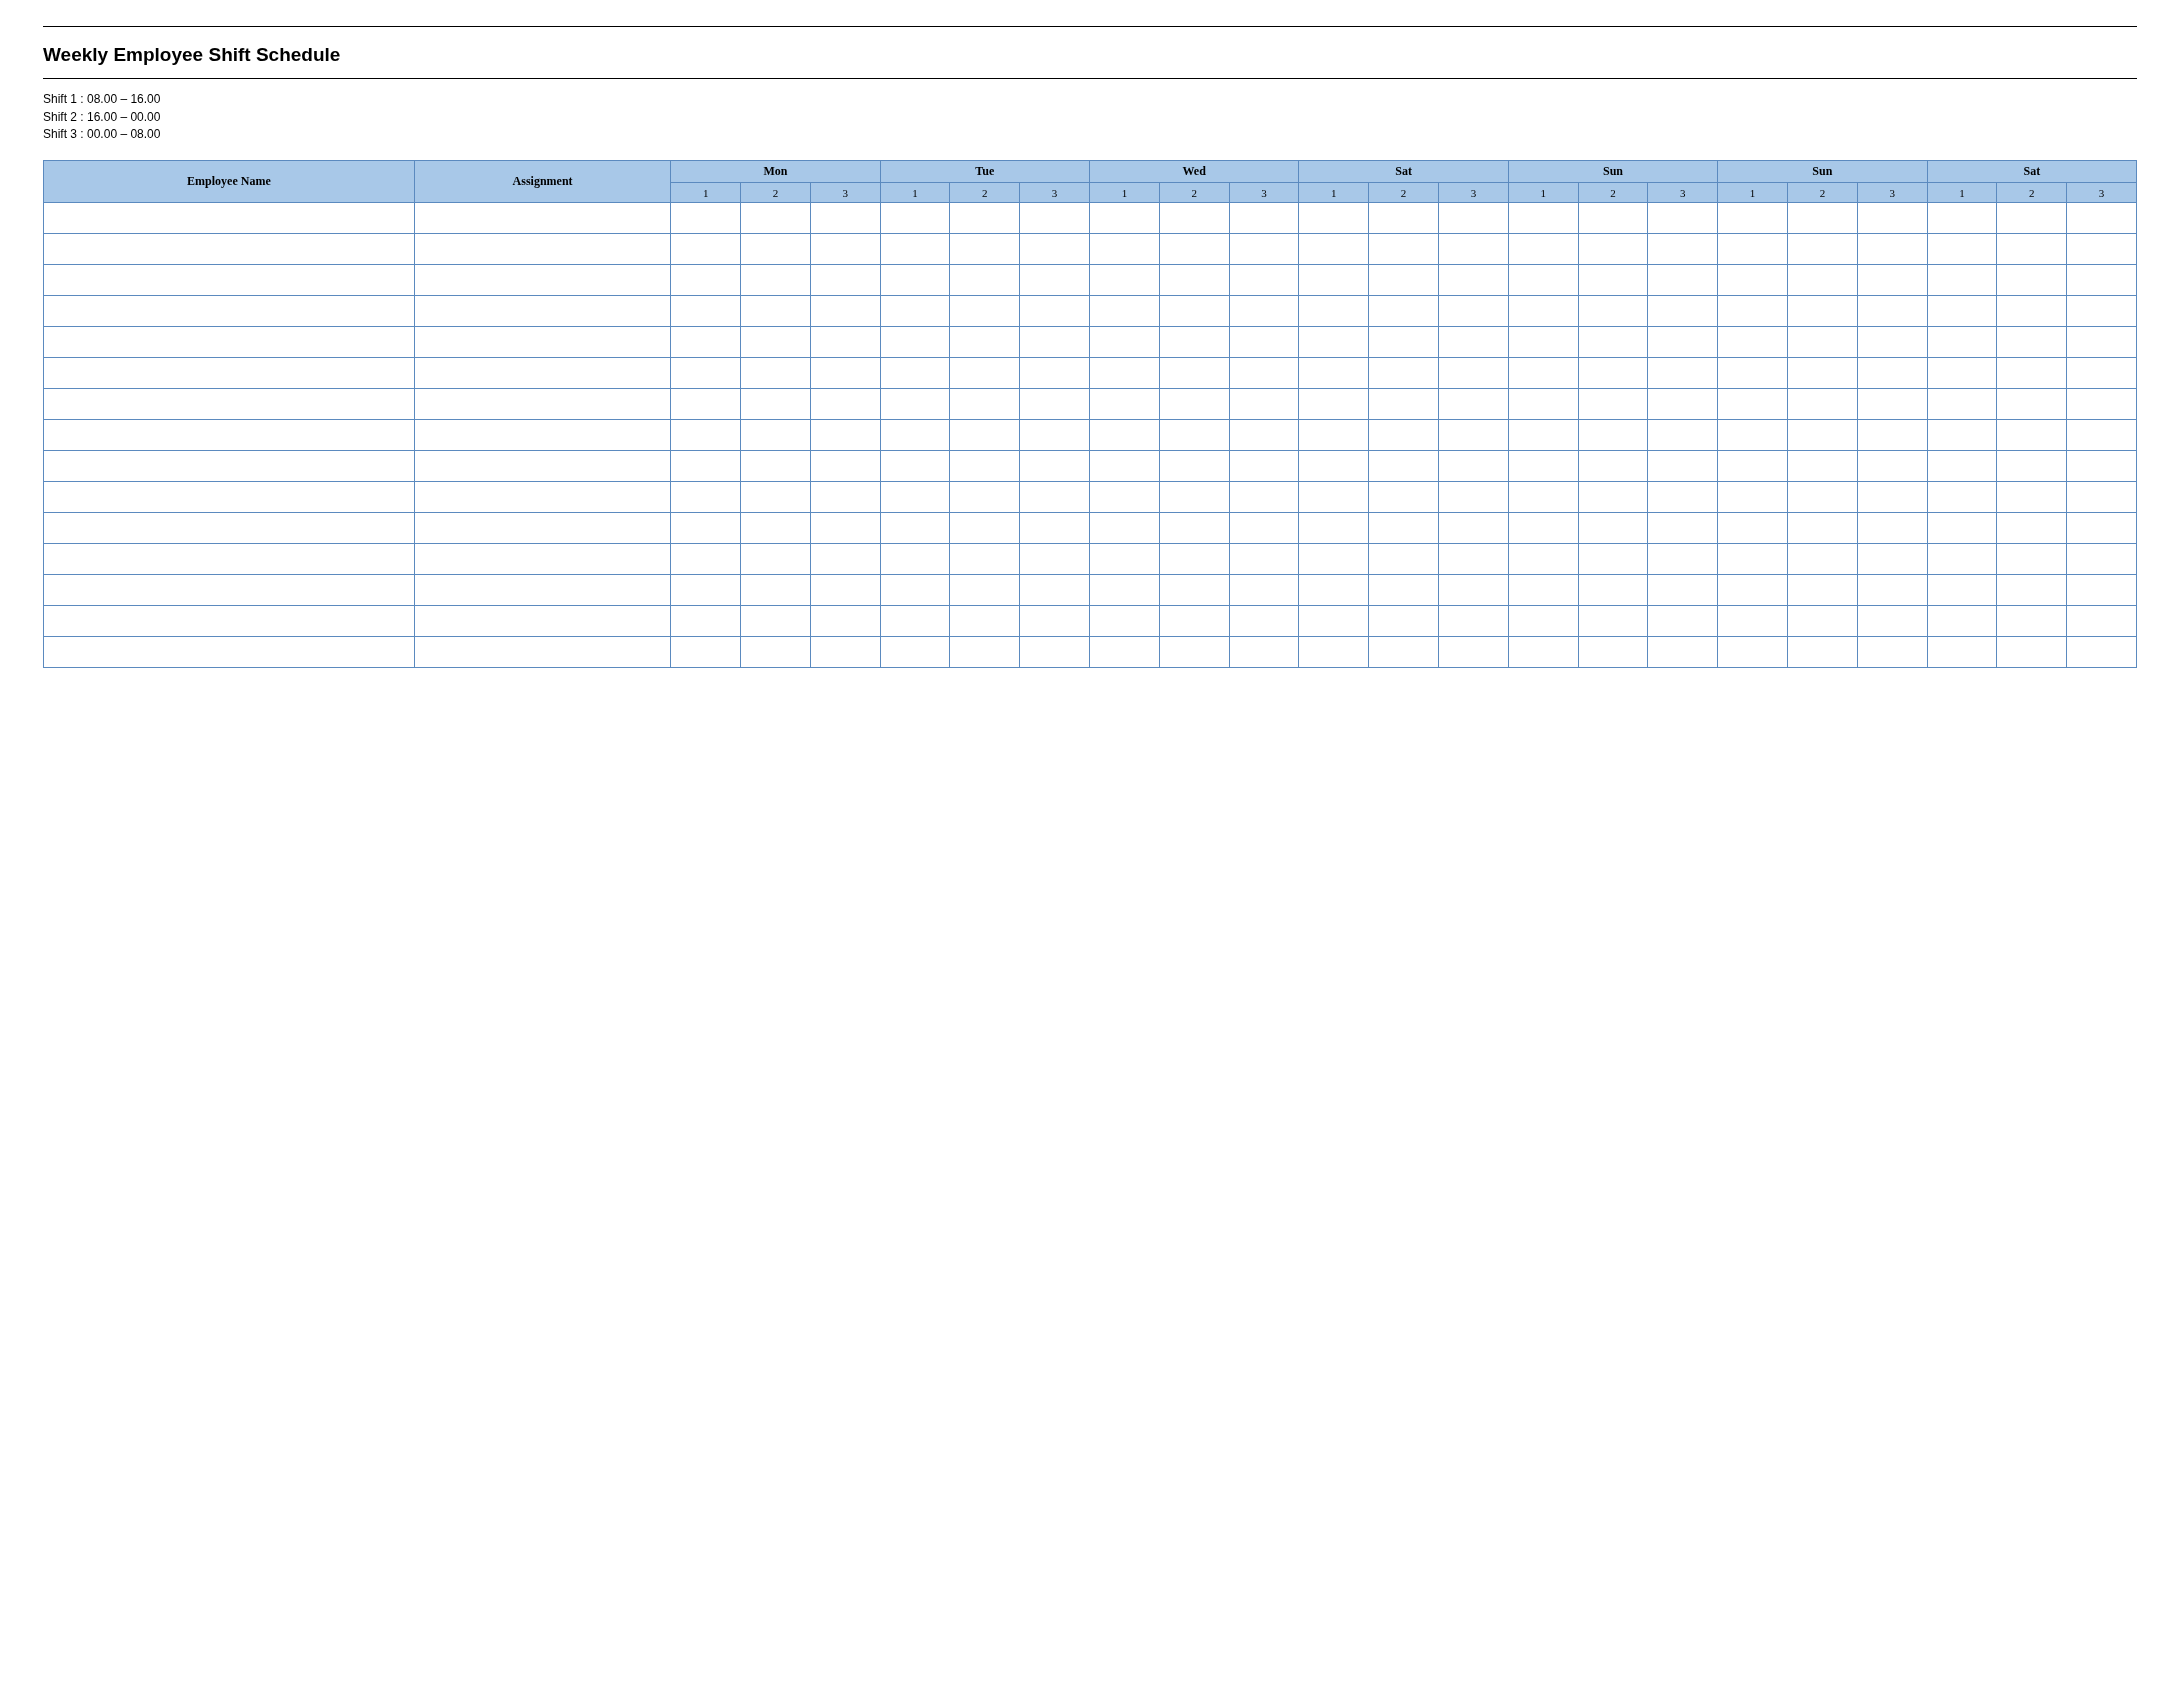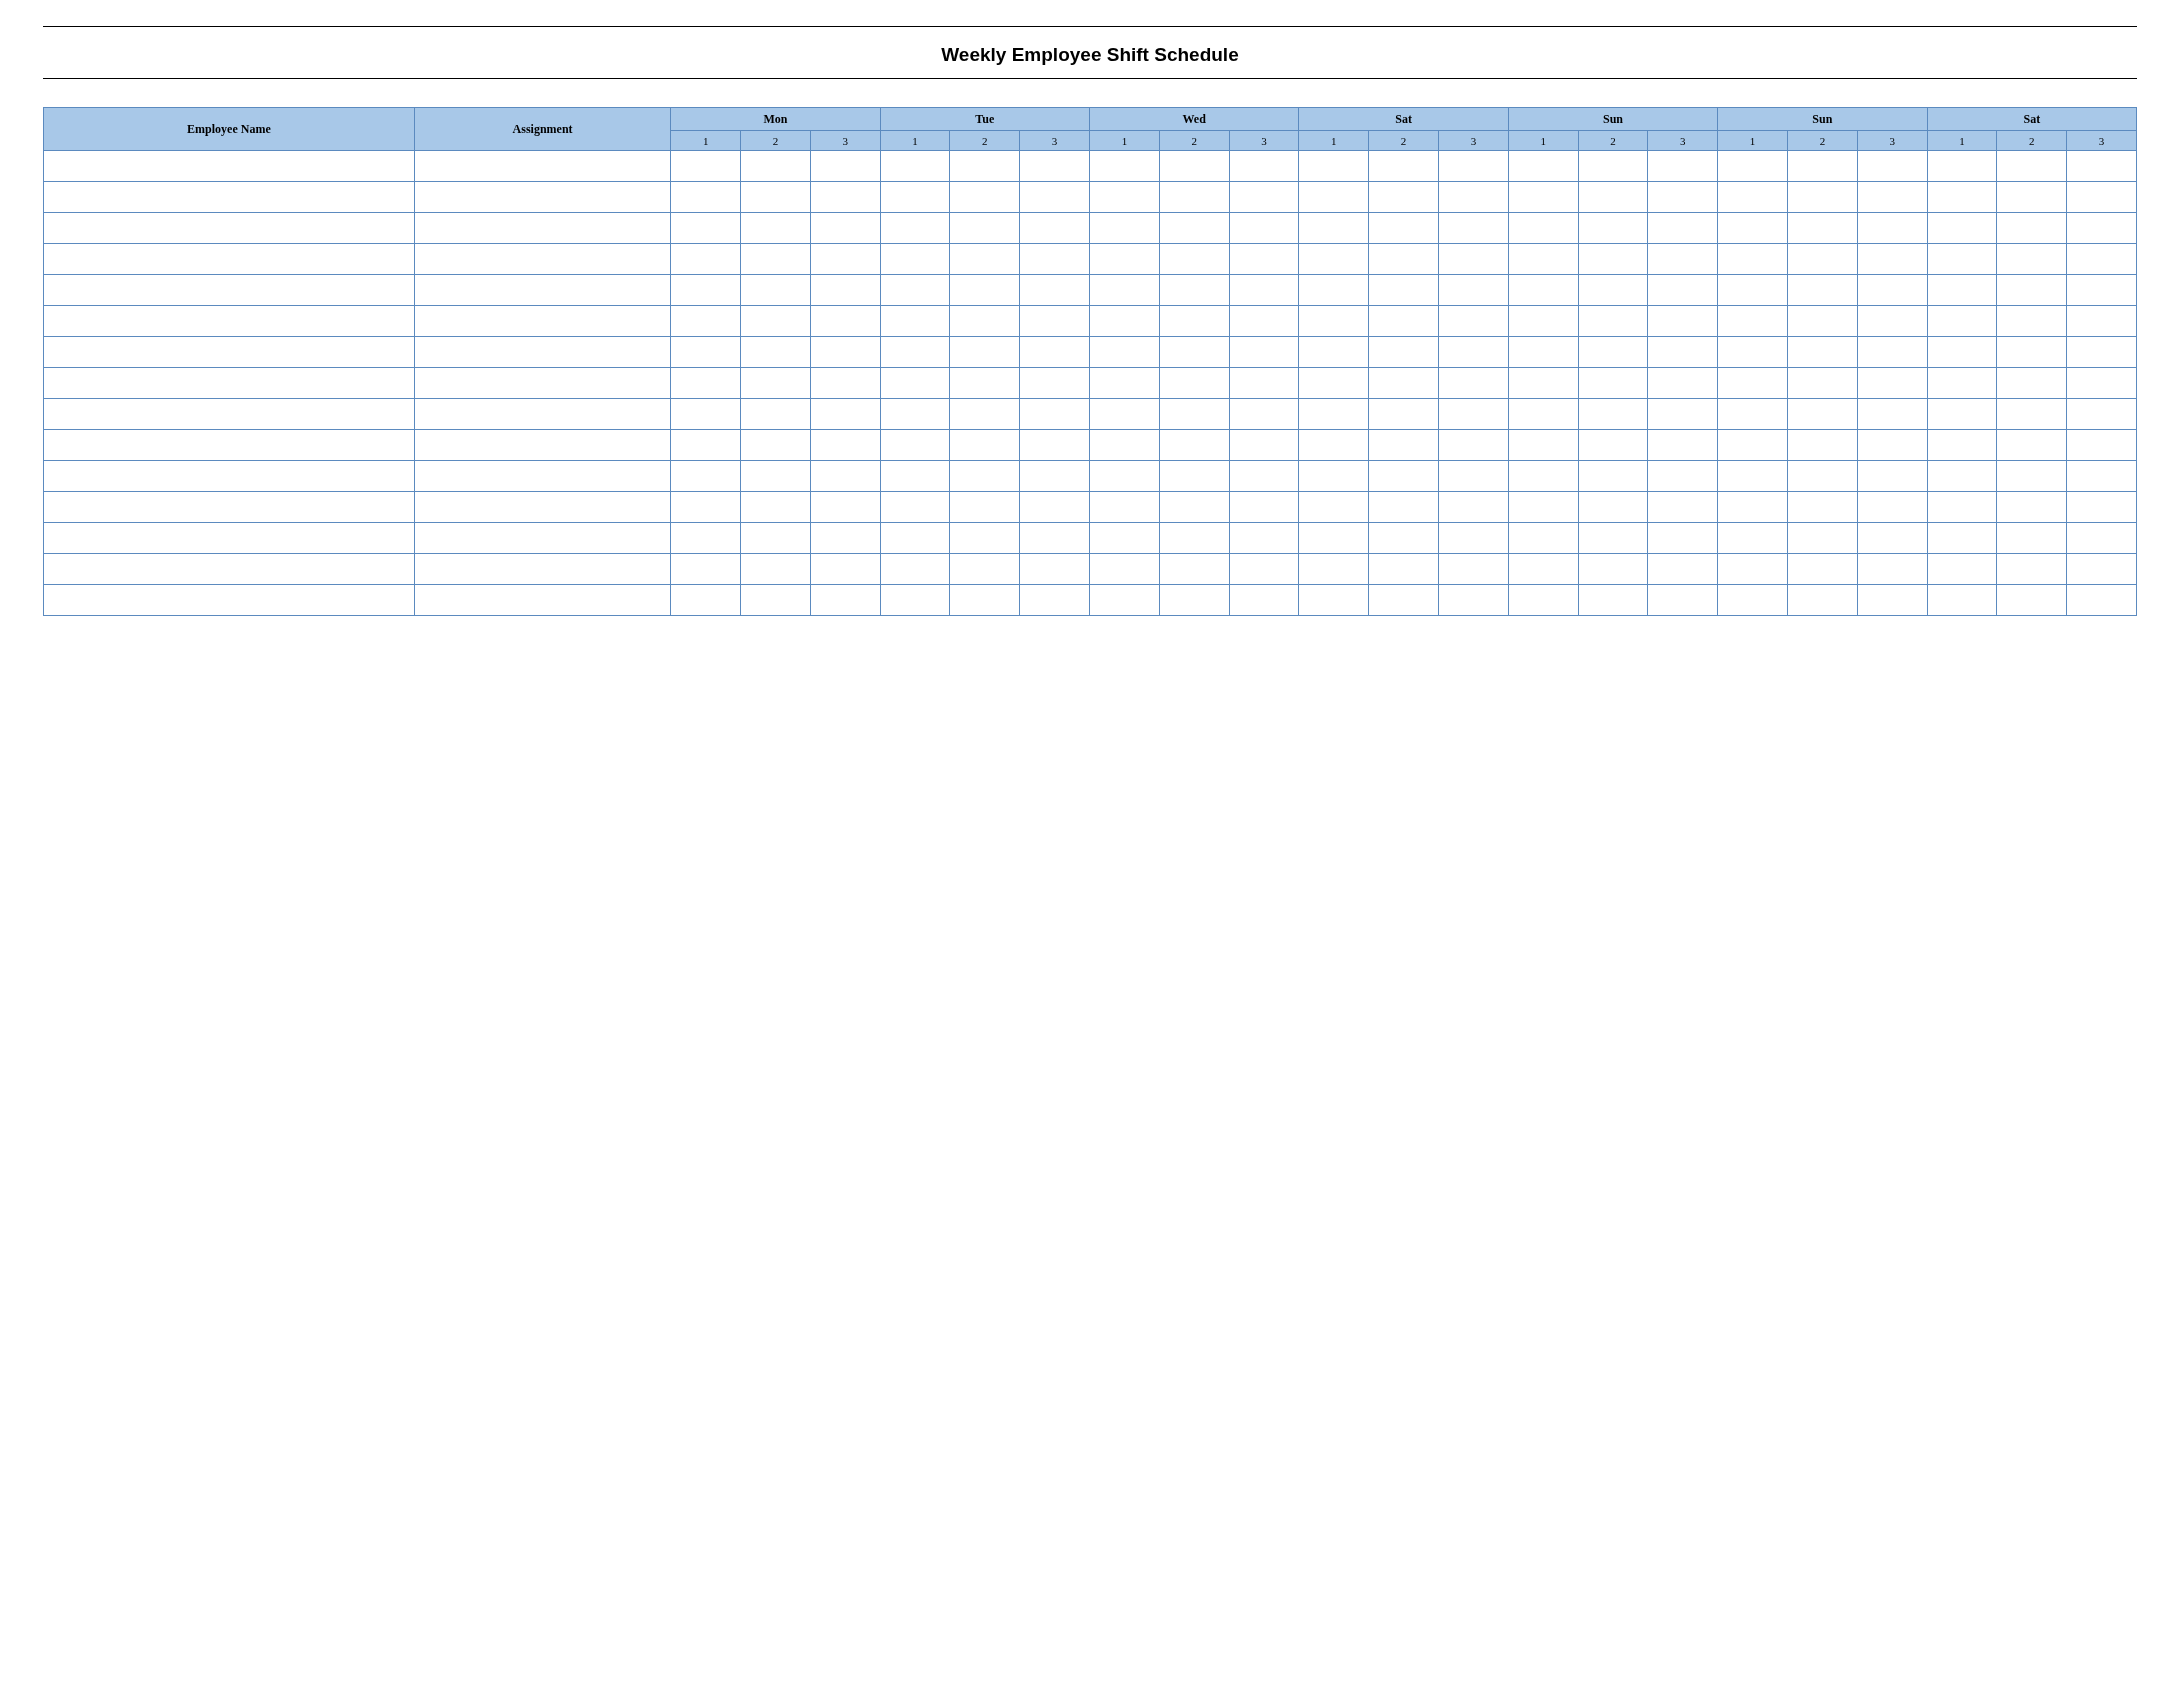--- a/index.html
+++ b/index.html
@@ -15,21 +15,21 @@
       color: #000000;
       padding: 25.6px 43px;
     }
 
     .top-line {
       border-top: 1.7px solid #000;
       margin-bottom: 17px;
     }
 
     .page-title {
-      text-align: center;
+      text-align: left;
       font-size: 19px;
       font-weight: bold;
       margin-bottom: 12px;
     }
 
     .divider-line {
       border-top: 1.3px solid #000;
       margin-bottom: 13.6px;
     }
 
@@ -104,20 +104,31 @@
 </head>
 <body>
 
 <div class="top-line"></div>
 
 <div class="page-title">Weekly Employee Shift Schedule</div>
 
 <div class="divider-line"></div>
 
 <div class="info-section">
+  <div class="info-right">
+    <div class="info-row">
+      <span>Shift 1  : 08.00 – 16.00</span>
+    </div>
+    <div class="info-row">
+      <span>Shift 2  : 16.00 – 00.00</span>
+    </div>
+    <div class="info-row">
+      <span>Shift 3  : 00.00 – 08.00</span>
+    </div>
+  </div>
 </div>
 
 <table class="schedule-table">
   <thead>
     <tr class="header-row-1">
       <th rowspan="2" class="col-employee">Employee Name</th>
       <th rowspan="2" class="col-assignment">Assignment</th>
       <th colspan="3" class="day-group-header">Mon</th>
       <th colspan="3" class="day-group-header">Tue</th>
       <th colspan="3" class="day-group-header">Wed</th>

